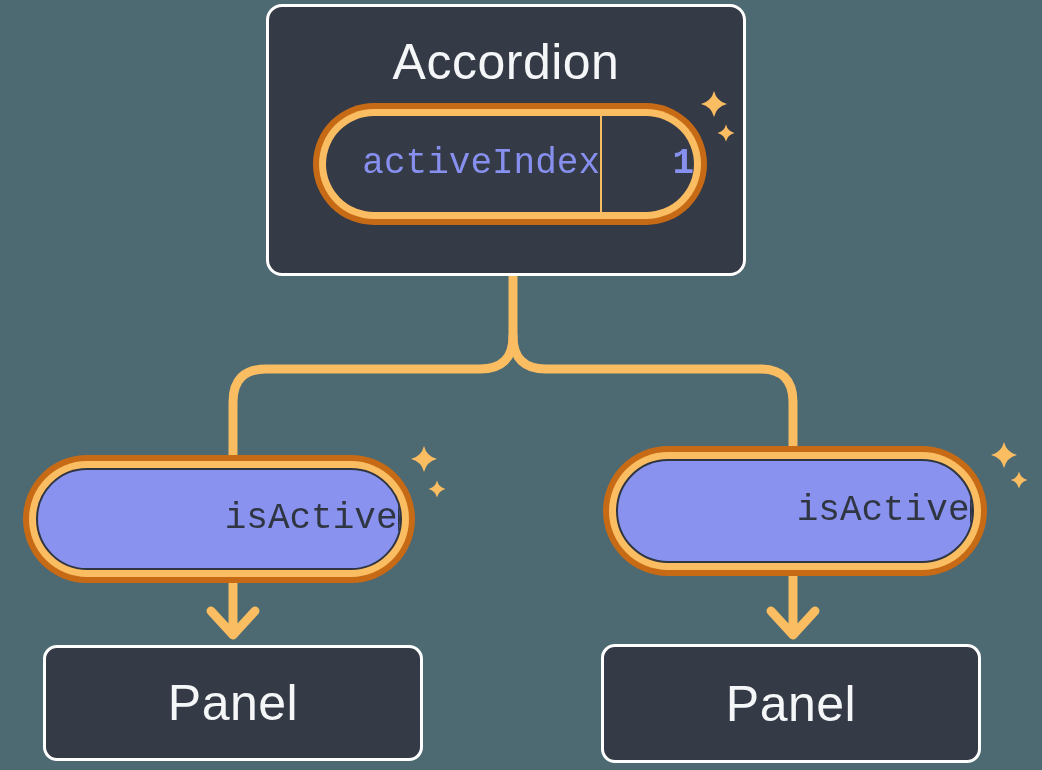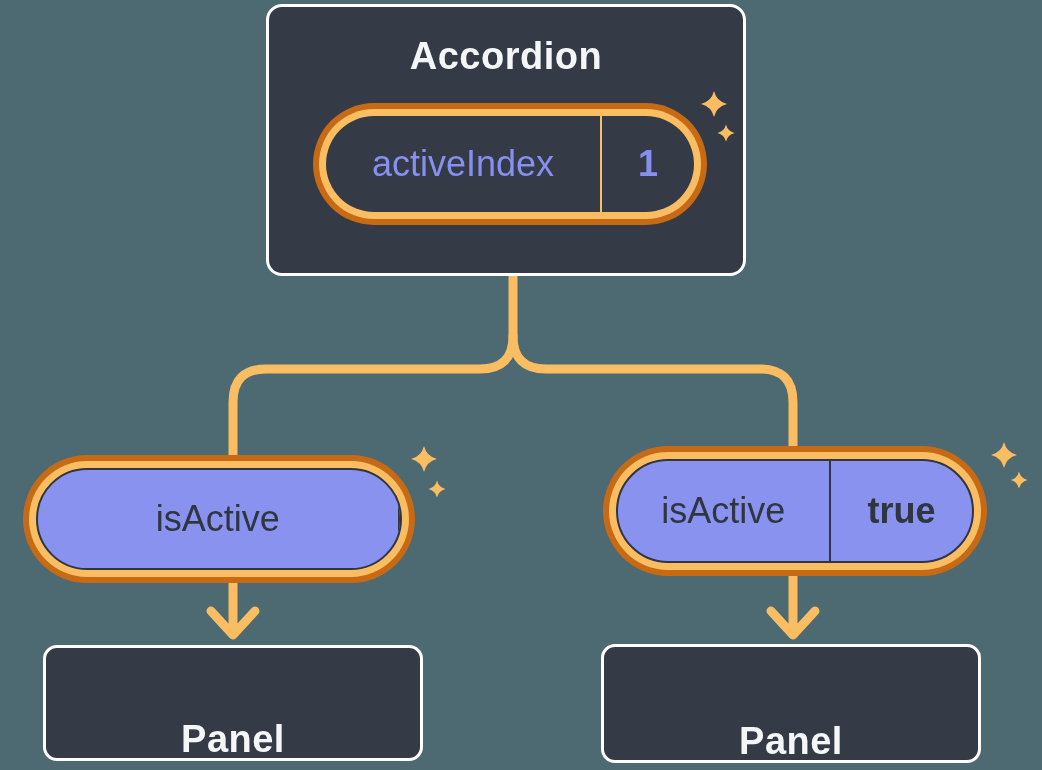--- a/index.html
+++ b/index.html
@@ -20,39 +20,39 @@
   .sparkle{fill:var(--sparkle-orange);}
 
   .node{
     position:absolute;box-sizing:border-box;z-index:1;
     background:var(--node-fill);
     border:3.5px solid var(--node-border);
     border-radius:16px;
   }
   #accordion-node{left:266px;top:4px;width:480px;height:272px;}
   .node-title{
-    color:var(--text-light);font-size:38px;font-weight:700;
+    color:var(--text-light);font-size:50px;font-weight:400;
     text-align:center;line-height:1;letter-spacing:.5px;
   }
   #accordion-node .node-title{margin-top:30px;}
 
-  .panel-node{display:flex;align-items:flex-end;justify-content:center;border-radius:14px;}
+  .panel-node{display:flex;align-items:center;justify-content:center;border-radius:14px;}
   #panel-left{left:43px;top:645px;width:380px;height:116px;}
   #panel-right{left:601px;top:644px;width:380px;height:119px;}
 
   .pill-outer{
     position:absolute;box-sizing:border-box;z-index:2;
     background:var(--ring-outer-orange);border-radius:999px;padding:6px;
     display:flex;
   }
   .pill-mid{flex:1;display:flex;background:var(--ring-inner-orange);border-radius:999px;padding:7px;}
   .pill-inner{flex:1;display:flex;align-items:stretch;border-radius:999px;overflow:hidden;}
   .pill-inner.dark-fill{background:var(--node-fill);}
   .pill-inner.purple-fill{background:var(--pill-purple);border:2.5px solid var(--text-dark);}
-  .pill-cell{display:flex;align-items:center;justify-content:center;}
+  .pill-cell{display:flex;align-items:center;justify-content:flex-end;font-family:Liberation Mono, monospace;}
   .cell-name{flex:1;}
   .divider{width:2.5px;align-self:stretch;}
   .divider.orange{background:var(--ring-inner-orange);width:2px;}
   .divider.dark{background:var(--text-dark);}
   .pill-text{font-size:36px;line-height:1;}
   .t-purple{color:var(--text-purple);}
   .t-dark{color:var(--text-dark);}
   .t-bold{font-weight:700;}
 
   #state-pill{left:313px;top:103px;width:394px;height:122px;}
@@ -103,23 +103,20 @@
     </div>
   </div>
 
   <div class="pill-outer" id="prop-pill-right">
     <div class="pill-mid">
       <div class="pill-inner purple-fill">
         <div class="pill-cell cell-name">
           <span class="pill-text t-dark">isActive</span>
         </div>
         <div class="divider dark"></div>
-        <div class="pill-cell cell-value">
-          <span class="pill-text t-dark t-bold">true</span>
-        </div>
       </div>
     </div>
   </div>
 
   <div class="node panel-node" id="panel-left">
     <div class="node-title">Panel</div>
   </div>
   <div class="node panel-node" id="panel-right">
     <div class="node-title">Panel</div>
   </div>

